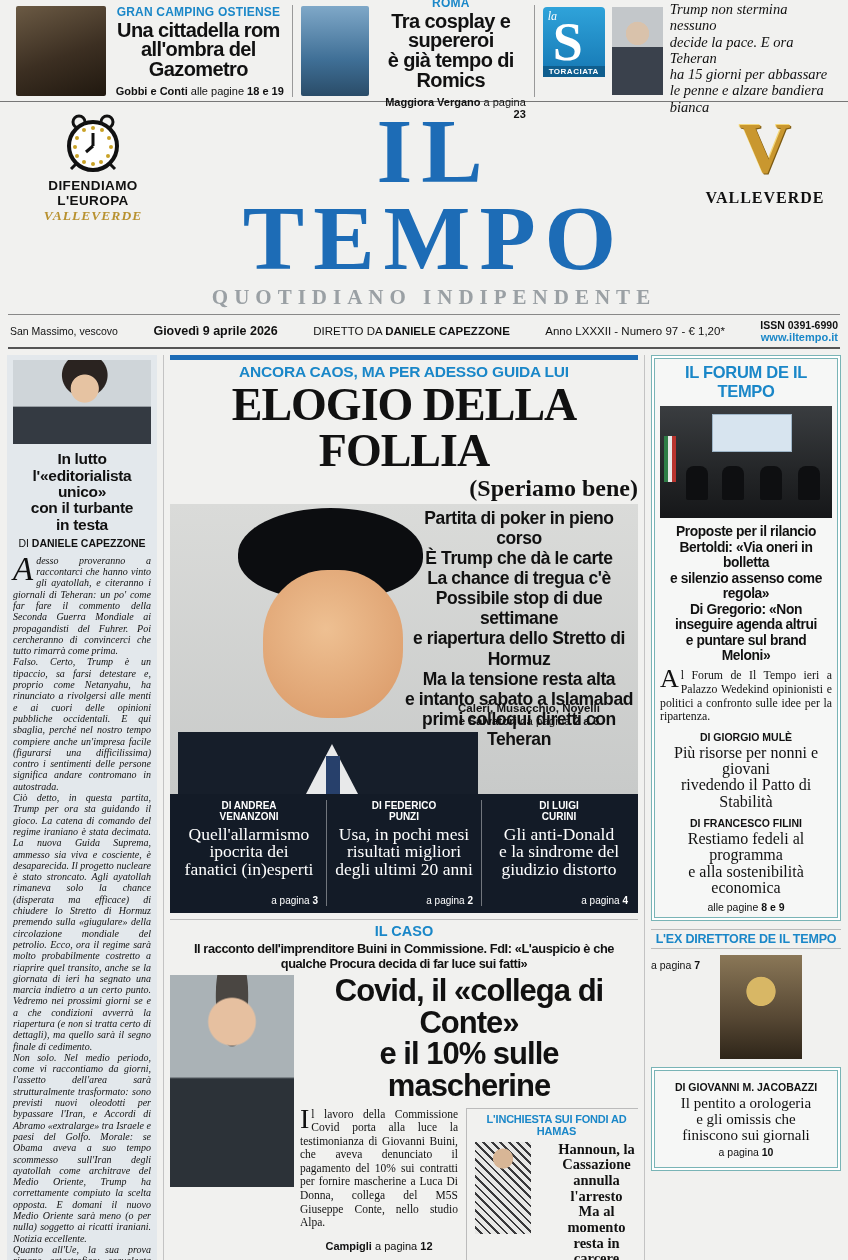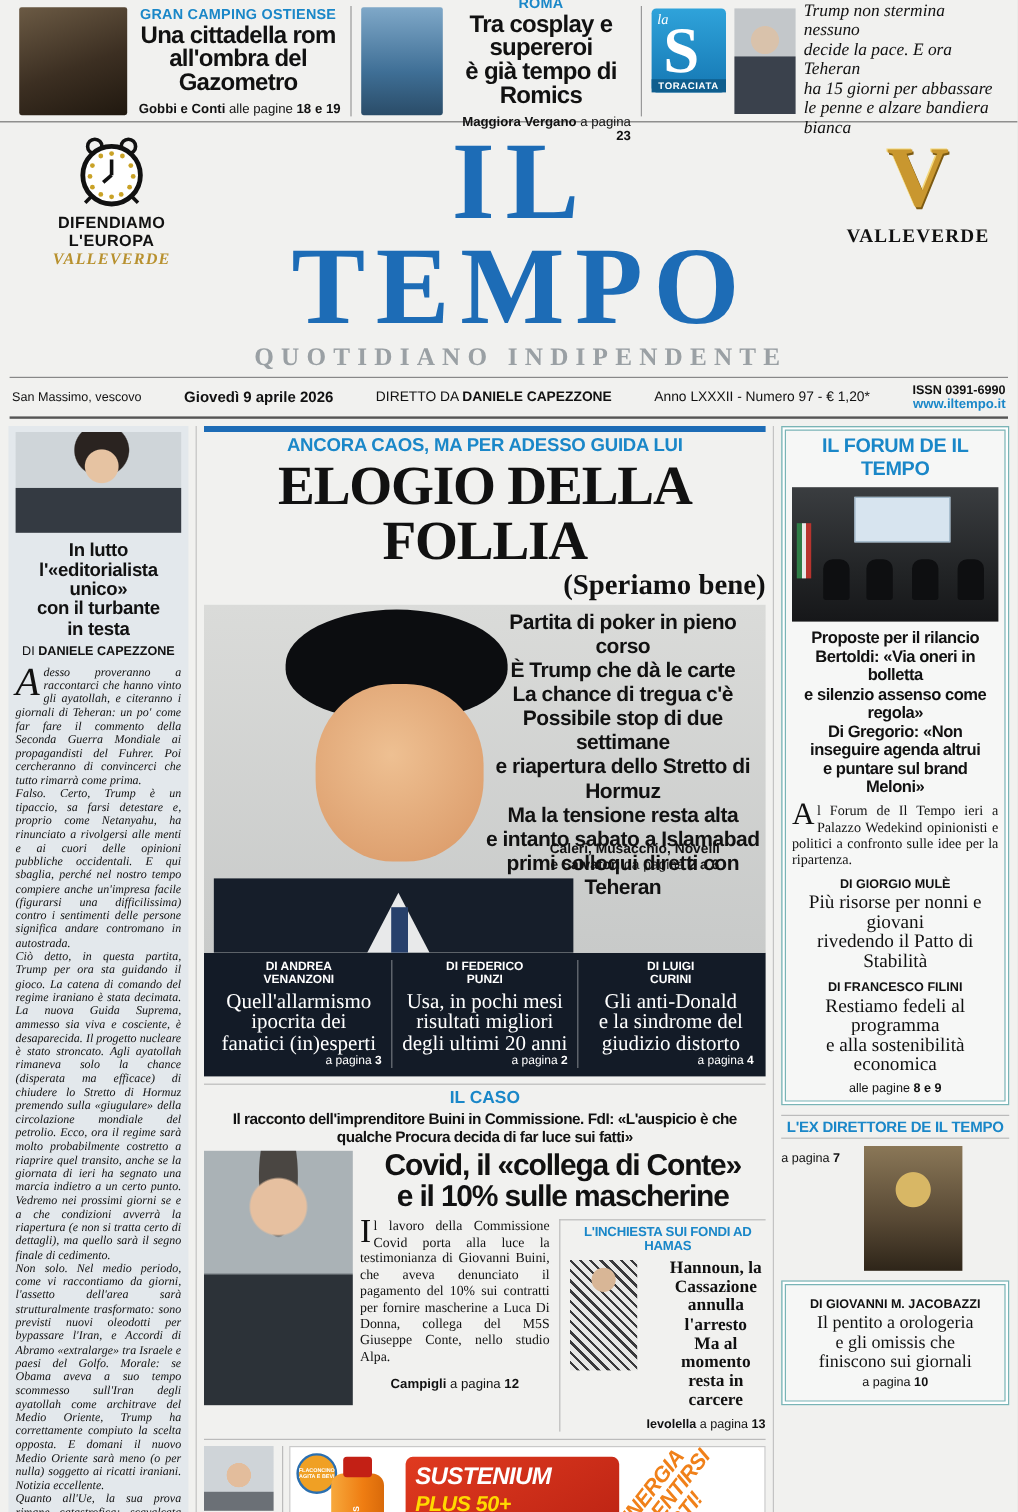--- a/index.html
+++ b/index.html
@@ -100,33 +100,33 @@
   .t-tie { position:absolute; bottom:0; left:148px; width:14px; height:38px; background:#27406b; }
   .deck { position:absolute; right:0; top:4px; width:238px; text-align:center; font-weight:bold;
           font-size:17.5px; line-height:1.15; letter-spacing:-.4px; }
   .deck-byl { position:absolute; right:4px; top:198px; width:210px; text-align:center; font-size:11.5px;
               line-height:1.2; }
   .teaser-band { background:#131b27; color:#fff; display:flex; padding:6px 2px 7px; }
   .tb-cell { flex:1; padding:0 8px; text-align:center; }
   .tb-cell + .tb-cell { border-left:1px solid rgba(255,255,255,.4); }
   .tb-auth { font-size:10px; font-weight:bold; line-height:1.15;text-align:center; }
   .tb-title { font-family:"Liberation Serif",serif; font-size:17.5px; line-height:1.02; margin-top:3px; }
-  .tb-page { font-size:10px; text-align:right; margin-top:0; }
+  .tb-page { font-size:10px; text-align:right; margin-top:16px; }
 
   
   .caso { margin-top:6px; border-top:1px solid #bbb; padding-top:3px; }
   .caso-label { text-align:center; font-size:14.5px; }
   .caso-kick { text-align:center; font-size:12.8px; font-weight:bold; letter-spacing:-.4px; margin-top:2px; }
   .caso-row { display:flex; gap:6px; margin-top:4px; }
   .ph-conte { flex:none; width:124px; height:212px; background:
       radial-gradient(circle at 50% 22%, #e6c0a0 0 13%, transparent 14%),
       radial-gradient(ellipse at 50% 10%, #4a4642 0 18%, transparent 19%),
       linear-gradient(180deg,#aab2b6 48%, #2c3238 49%); }
   .caso-right { flex:1; }
-  .caso-head { text-align:center; font-size:25px; font-weight:800; letter-spacing:-1px; line-height:1.02; }
+  .caso-head { text-align:center; font-size:31px; font-weight:800; letter-spacing:-1px; line-height:1.02; }
   .caso-cols { display:flex; gap:8px; margin-top:6px; }
   .caso-body { width:158px; }
   .caso-body p { font-family:"Liberation Serif",serif; font-size:11.5px; line-height:1.18; text-align:justify; }
   .caso-drop { float:left; font-size:28px; line-height:.8; padding-right:2px; font-family:"Liberation Serif",serif; }
   .caso-byl { font-size:11px; text-align:center; margin-top:10px; }
   .hamas { flex:1; border-left:1px solid #bbb; border-top:1px solid #bbb; padding:4px 0 0 8px; }
   .hamas-kick { font-size:11px; text-align:center; letter-spacing:-.2px; }
   .hamas-row { display:flex; gap:24px; margin-top:5px; }
   .ph-hamas { flex:none; width:56px; height:92px; background:
       radial-gradient(circle at 50% 18%, #d8b696 0 12%, transparent 13%),

